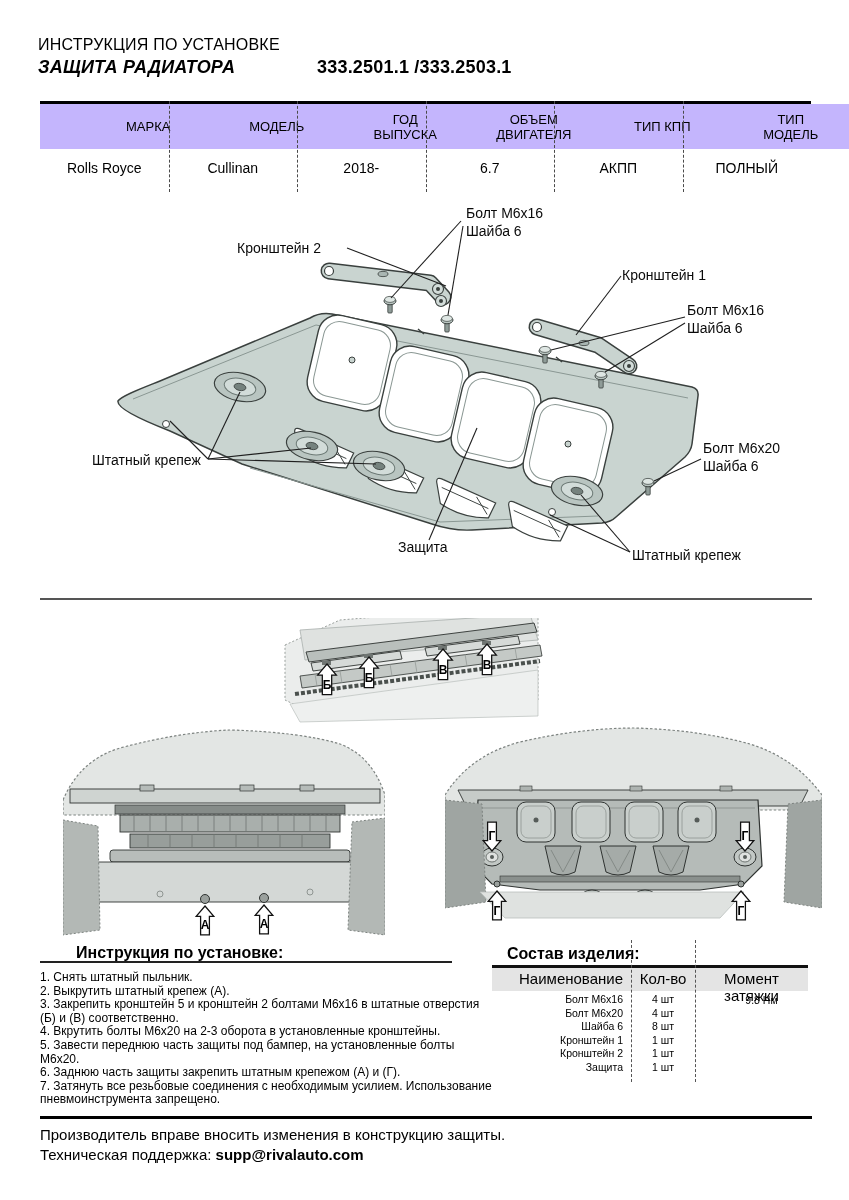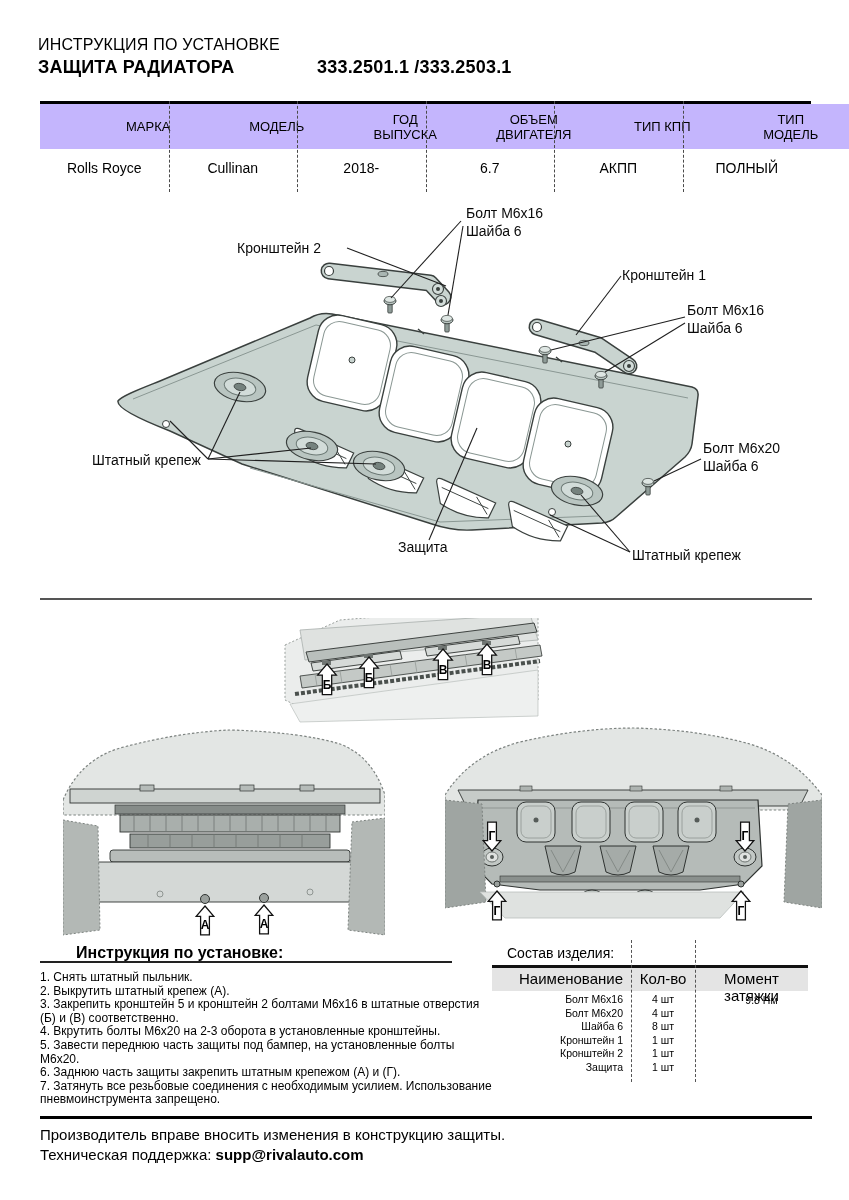--- a/index.html
+++ b/index.html
@@ -12,36 +12,36 @@
   
   .spec-band{background:#c4b5fd;display:flex;align-items:center;padding-left:44px;}
   .spec-cell{width:128.5px;text-align:center;font-size:13px;line-height:15px;}
   .spec-bodyrow{display:flex;align-items:center;}
   .spec-val{width:128.5px;text-align:center;font-size:14px;}
   .vdash{border-left:1.5px dashed #4a4a4a;}
   
   .inst-title{font-size:16px;font-weight:bold;margin-left:36px;}
   .inst-steps{font-size:12px;line-height:13.6px;}
   
-  .comp-title{font-size:14px;font-weight:normal;}
+  .comp-title{font-size:16px;font-weight:bold;}
   .comp-h{font-size:15px;}
   .comp-row{font-size:10.5px;line-height:13.5px;}
   
   .foot-txt{font-size:15px;}
   svg text{font-family:"Liberation Sans","DejaVu Sans",sans-serif;}
   .dlabel{font-size:14px;fill:#0a0a0a;}
   .marker{font-size:12px;font-weight:bold;fill:#000;}
 </style>
 </head>
 <body>
 
 <div class="page">
 
   <div class="abs h-sub" style="left:38px;top:36px;">ИНСТРУКЦИЯ ПО УСТАНОВКЕ</div>
-  <div class="abs h-title" style="left:38px;top:57px;">ЗАЩИТА РАДИАТОРА</div>
+  <div class="abs h-title" style="left:38px;top:57px;font-style:italic;">ЗАЩИТА РАДИАТОРА</div>
   <div class="abs h-title" style="left:317px;top:57px;">333.2501.1 /333.2503.1</div>
 
   <div class="abs" style="left:40px;top:101px;width:771px;height:91px;">
     <div class="abs" style="left:0;top:0;width:771px;height:3px;background:#000;"></div>
     <div class="abs spec-band" style="left:0;top:3px;width:771px;height:45px;">
       <div class="spec-cell">
           <div>МАРКА</div>
           <div></div>
         </div>
       <div class="spec-cell">

